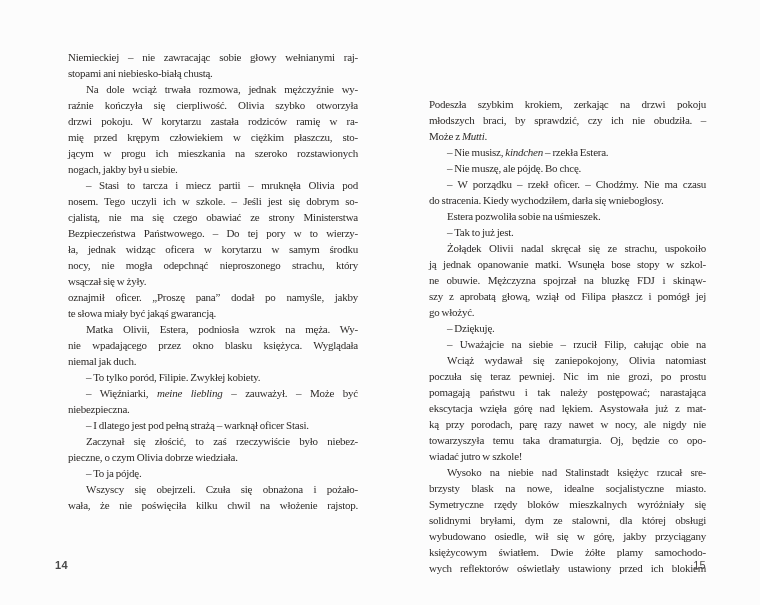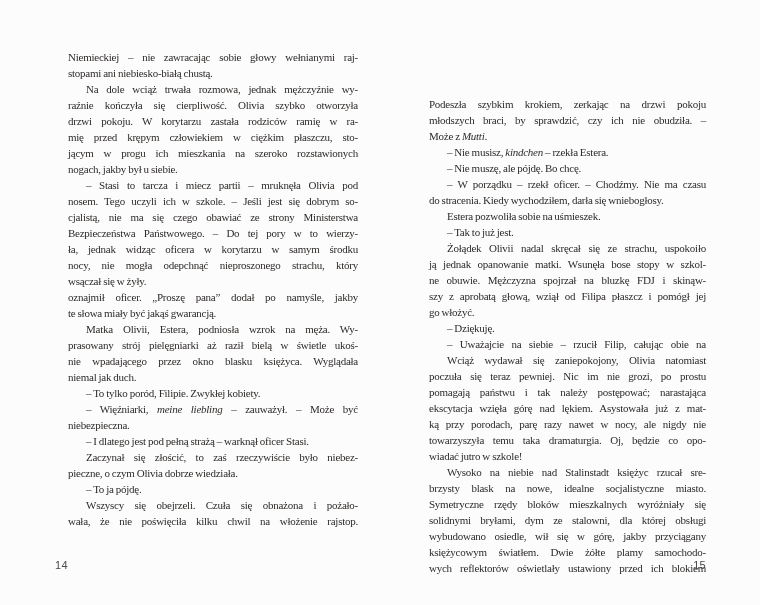--- a/index.html
+++ b/index.html
@@ -68,21 +68,20 @@
       <div class="line indent just"><span>– Stasi to tarcza i miecz partii – mruknęła Olivia pod</span></div>
       <div class="line just"><span>nosem. Tego uczyli ich w szkole. – Jeśli jest się dobrym so-</span></div>
       <div class="line just"><span>cjalistą, nie ma się czego obawiać ze strony Ministerstwa</span></div>
       <div class="line just"><span>Bezpieczeństwa Państwowego. – Do tej pory w to wierzy-</span></div>
       <div class="line just"><span>ła, jednak widząc oficera w korytarzu w samym środku</span></div>
       <div class="line just"><span>nocy, nie mogła odepchnąć nieproszonego strachu, który</span></div>
       <div class="line"><span>wsączał się w żyły.</span></div>
       <div class="line just"><span>oznajmił oficer. „Proszę pana” dodał po namyśle, jakby</span></div>
       <div class="line"><span>te słowa miały być jakąś gwarancją.</span></div>
       <div class="line indent just"><span>Matka Olivii, Estera, podniosła wzrok na męża. Wy-</span></div>
-      <div class="line just"><span>prasowany strój pielęgniarki aż raził bielą w świetle ukoś-</span></div>
       <div class="line just"><span>nie wpadającego przez okno blasku księżyca. Wyglądała</span></div>
       <div class="line"><span>niemal jak duch.</span></div>
       <div class="line indent"><span>– To tylko poród, Filipie. Zwykłej kobiety.</span></div>
       <div class="line indent just"><span>– Więźniarki, </span><i>meine liebling</i><span> – zauważył. – Może być</span></div>
       <div class="line"><span>niebezpieczna.</span></div>
       <div class="line indent"><span>– I dlatego jest pod pełną strażą – warknął oficer Stasi.</span></div>
       <div class="line indent just"><span>Zaczynał się złościć, to zaś rzeczywiście było niebez-</span></div>
       <div class="line"><span>pieczne, o czym Olivia dobrze wiedziała.</span></div>
       <div class="line indent"><span>– To ja pójdę.</span></div>
       <div class="line indent just"><span>Wszyscy się obejrzeli. Czuła się obnażona i pożało-</span></div>
@@ -115,17 +114,17 @@
       <div class="line"><span>wiadać jutro w szkole!</span></div>
       <div class="line indent just"><span>Wysoko na niebie nad Stalinstadt księżyc rzucał sre-</span></div>
       <div class="line just"><span>brzysty blask na nowe, idealne socjalistyczne miasto.</span></div>
       <div class="line just"><span>Symetryczne rzędy bloków mieszkalnych wyróżniały się</span></div>
       <div class="line just"><span>solidnymi bryłami, dym ze stalowni, dla której obsługi</span></div>
       <div class="line just"><span>wybudowano osiedle, wił się w górę, jakby przyciągany</span></div>
       <div class="line just"><span>księżycowym światłem. Dwie żółte plamy samochodo-</span></div>
       <div class="line just"><span>wych reflektorów oświetlały ustawiony przed ich blokiem</span></div>
     </div>
 
-  <div class="folio left" style="color: rgb(74, 74, 74);">14</div>
+  <div class="folio left" style="color: rgb(74, 74, 74); font-weight: bold;">14</div>
 
   <div class="folio right" style="color: rgb(74, 74, 74);">15</div>
 
 </div>
 
 </body></html>

